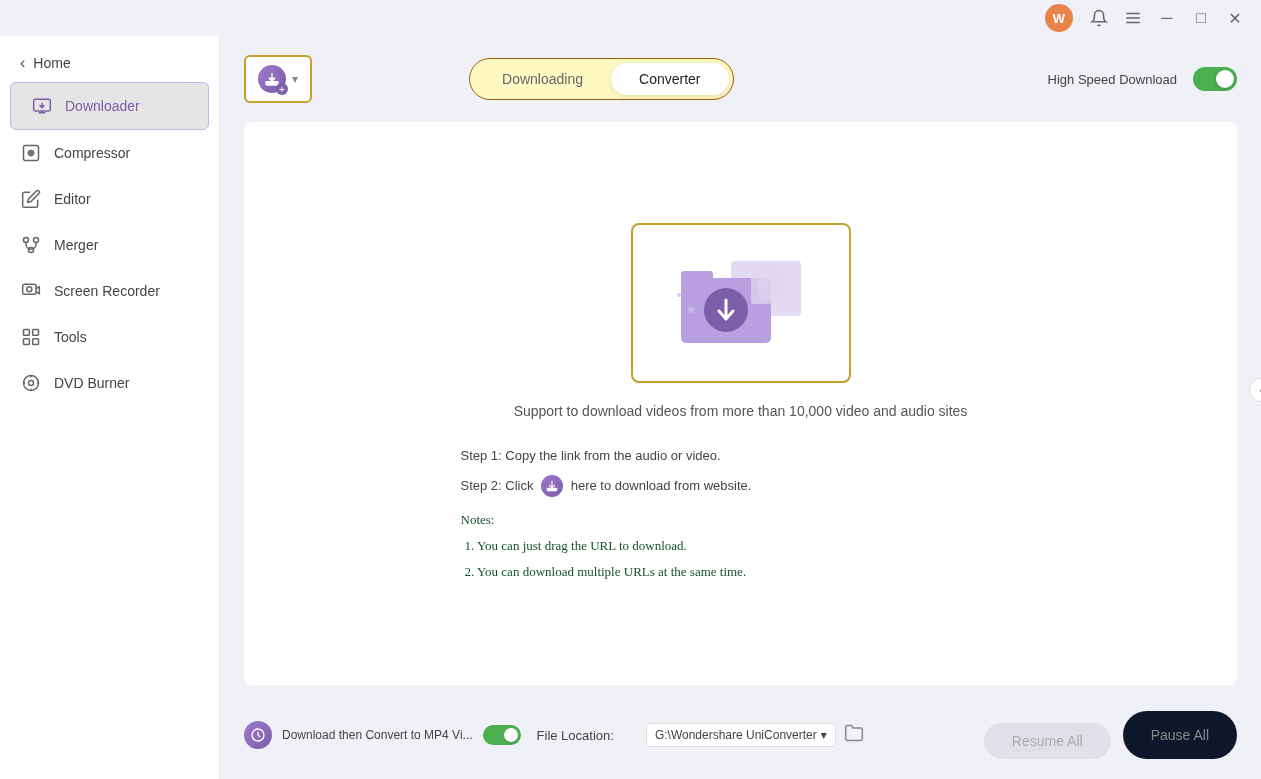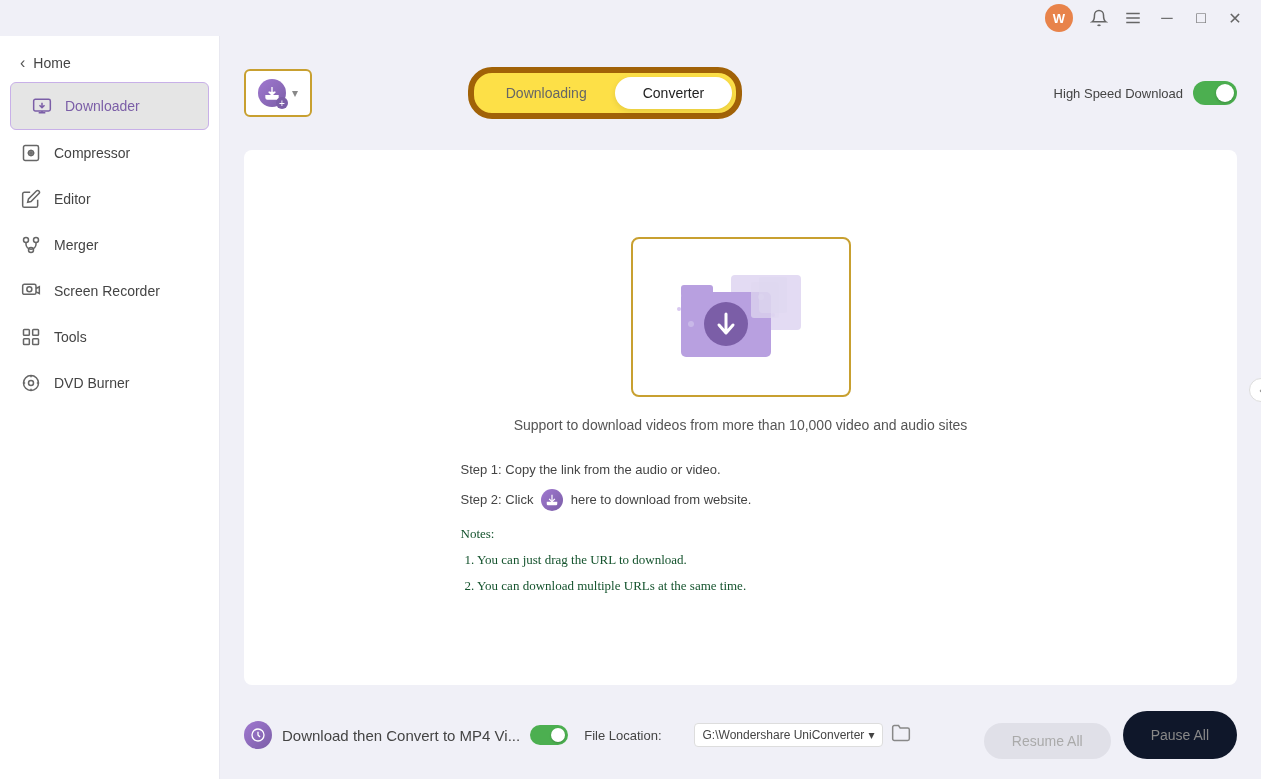--- a/index.html
+++ b/index.html
@@ -175,26 +175,26 @@
       width: 12px;
       height: 12px;
       display: flex; align-items: center; justify-content: center;
     }
     .add-btn .chevron { font-size: 12px; color: #888; }
 
     
     .tab-group {
       display: flex;
       align-items: center;
-      background: #fde047;
+      background: #fef9c3;
       border-radius: 24px;
       padding: 4px;
       gap: 0;
-      margin: 15px auto;
-      border: 6px solid #a16207;
+      margin: 6px auto;
+      border: 1px solid #a16207;
     }
     .tab-btn {
       padding: 8px 28px;
       border-radius: 20px;
       border: none;
       background: none;
       cursor: pointer;
       font-size: 14px;
       color: #666;
       font-weight: 500;
@@ -202,21 +202,21 @@
     .tab-btn.active {
       background: white;
       color: #222;
       box-shadow: 0 2px 6px rgba(0,0,0,0.1);
     }
 
     
     .speed-toggle {
       display: flex;
       align-items: center;
-      gap: 10px;
+      gap: 16px;
       margin-left: auto;
       font-size: 13px;
       color: #444;
     }
     .toggle-switch {
       width: 44px;
       height: 24px;
       background: #4caf50;
       border-radius: 12px;
       position: relative;
@@ -308,21 +308,21 @@
     .bottom-bar {
       display: flex;
       align-items: center;
       padding: 10px 0 4px;
       gap: 16px;
     }
     .download-convert {
       display: flex;
       align-items: center;
       gap: 10px;
-      font-size: 15px;
+      font-size: 12px;
       color: #444;
     }
     .clock-icon {
       width: 28px;
       height: 28px;
       border-radius: 50%;
       background: linear-gradient(135deg, #a078d0, #7b5ea7);
       display: flex; align-items: center; justify-content: center;
     }
     .toggle-small {

